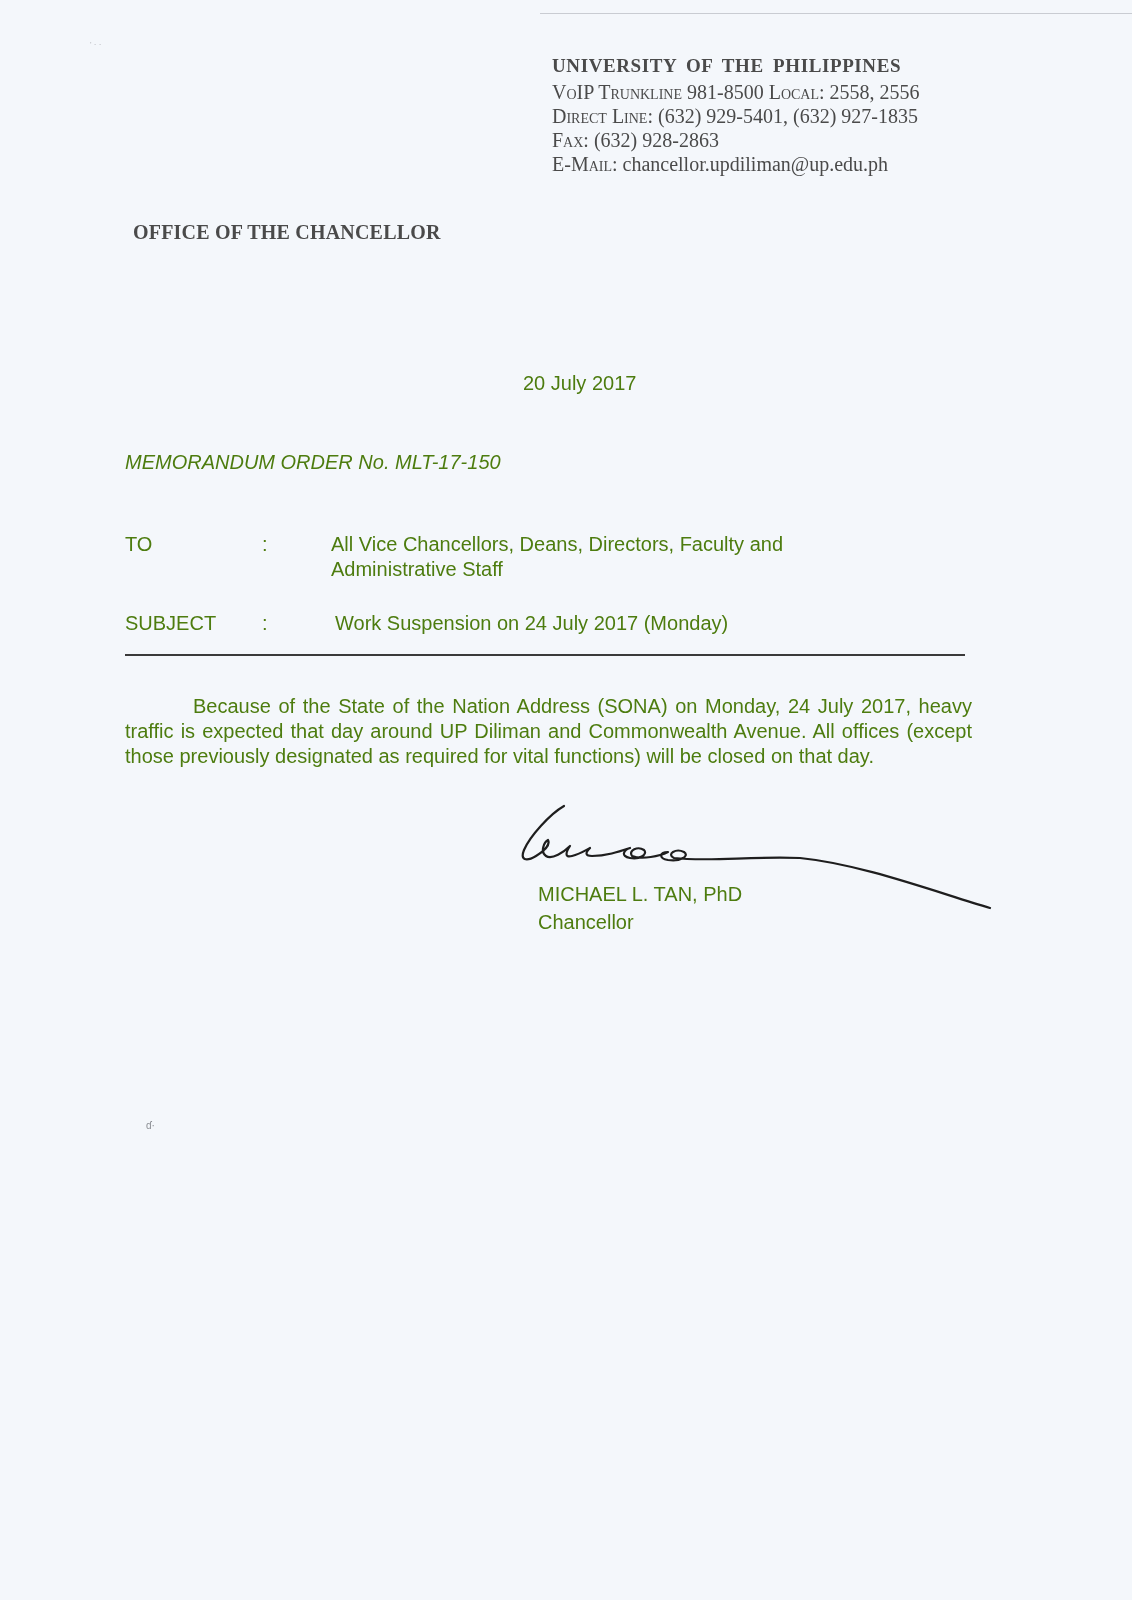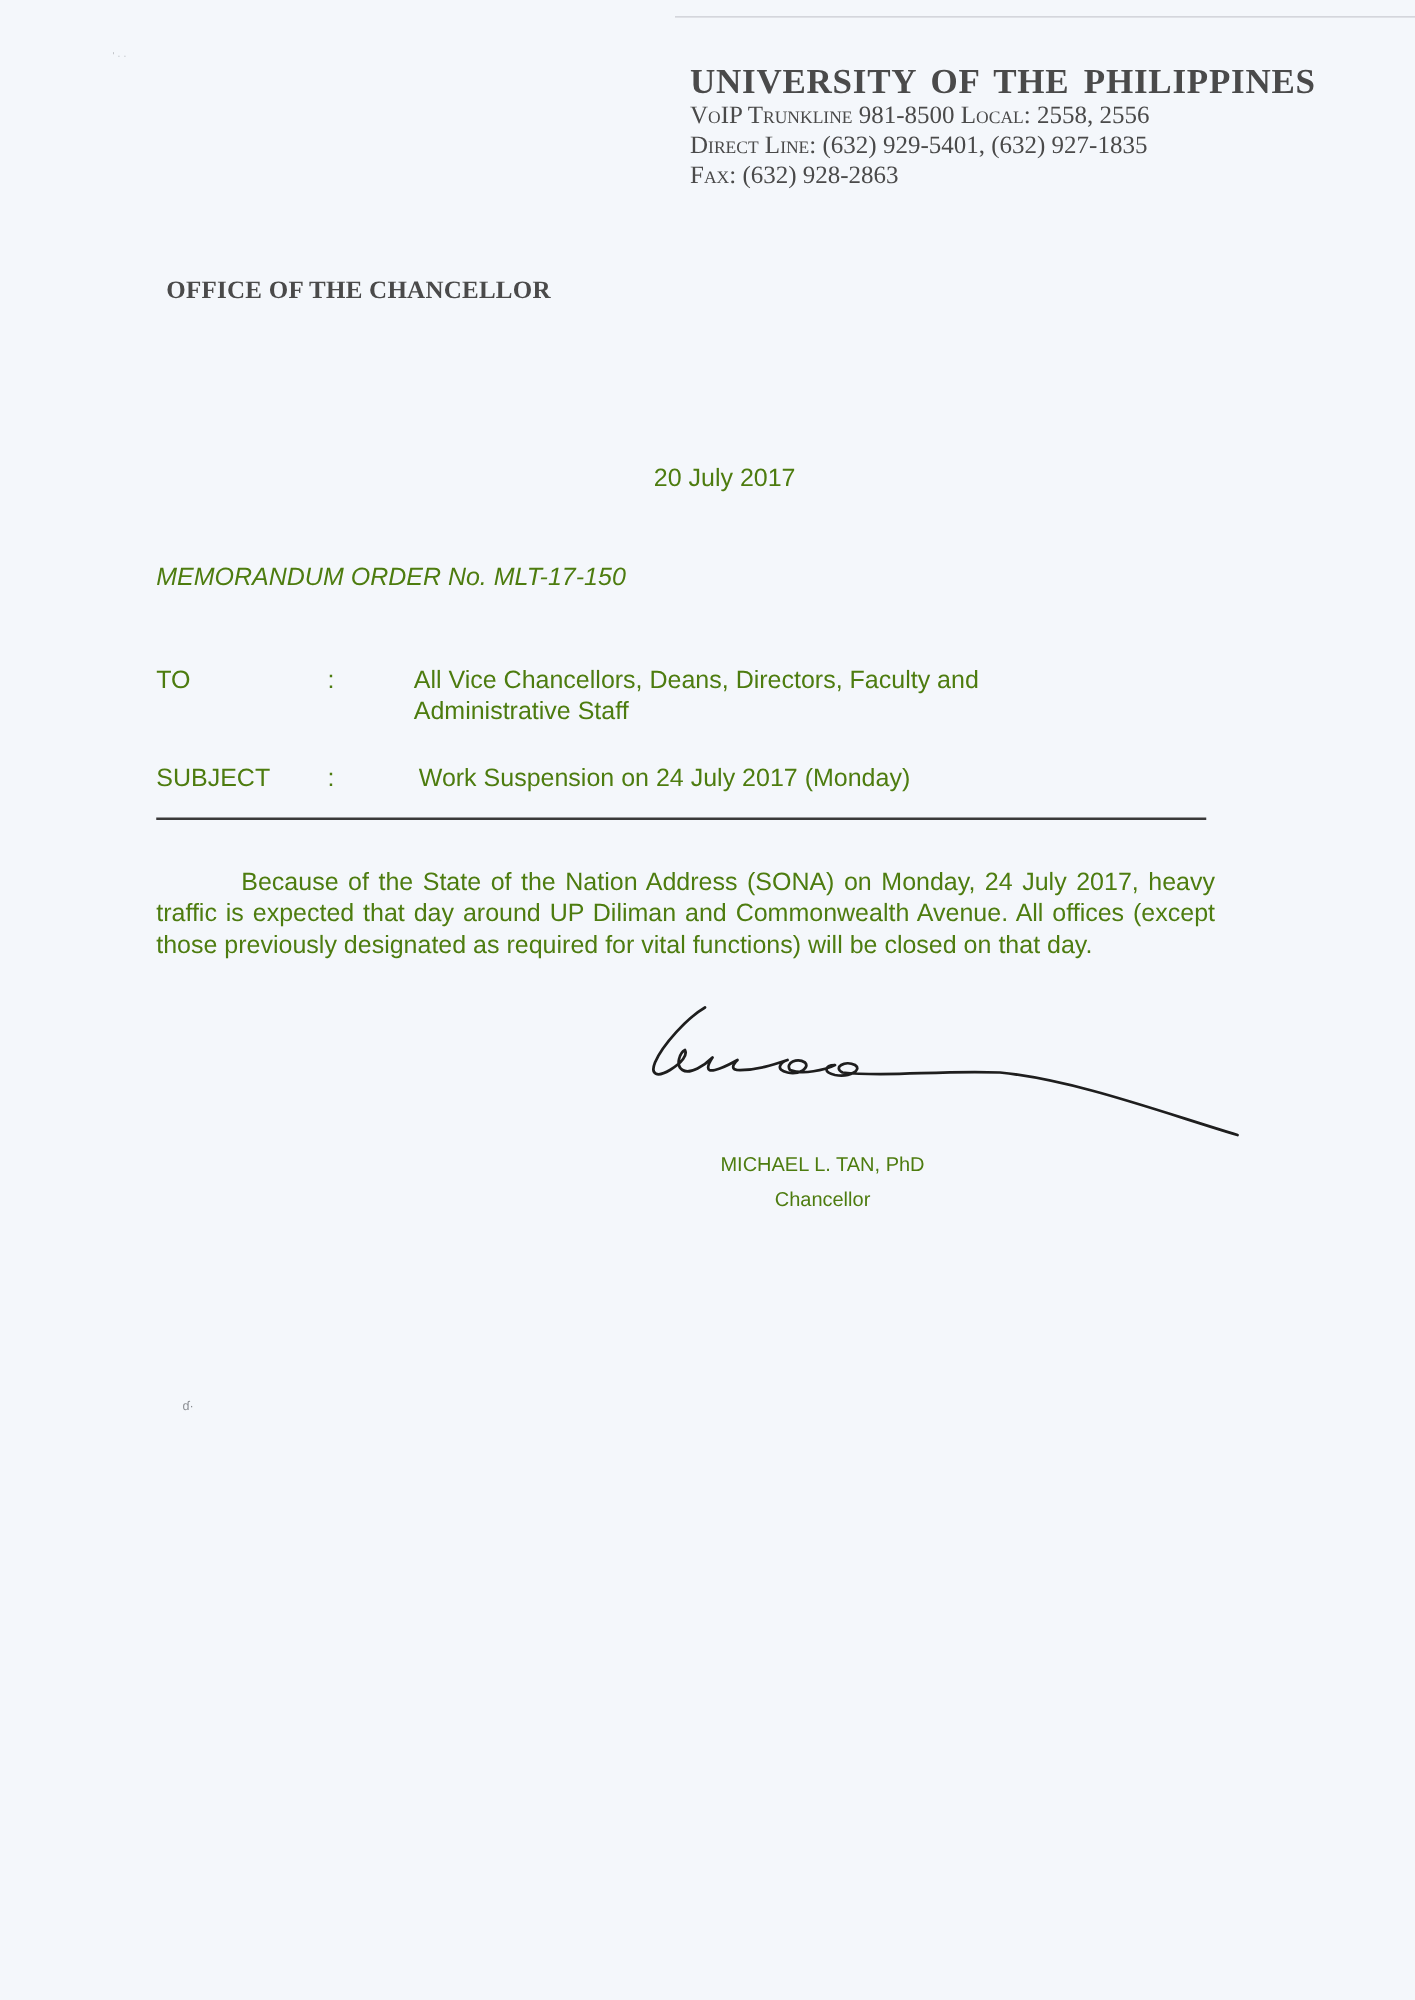--- a/index.html
+++ b/index.html
@@ -40,21 +40,21 @@
     }
     .letterhead {
       position: absolute;
       left: 552px;
       top: 52px;
       width: 443px;
       font-family: "Liberation Serif", serif;
       color: #4a4a4a;
     }
     .uni-name {
-      font-size: 28px;
+      font-size: 19px;
       font-weight: bold;
       letter-spacing: 0.6px;
       word-spacing: 4px;
       line-height: 28px;
       white-space: nowrap;
     }
     .campus-row {
       display: flex;
       justify-content: space-between;
       font-size: 16px;
@@ -146,24 +146,24 @@
     .signature {
       position: absolute;
       left: 520px;
       top: 800px;
       width: 480px;
       height: 130px;
     }
     .signatory {
       position: absolute;
       left: 538px;
-      top: 919px;
+      top: 880px;
       width: 240px;
-      text-align: center;
-      font-size: 16px;
+      text-align: left;
+      font-size: 20px;
       line-height: 28px;
     }
   </style>
 </head>
 <body>
 
 <div class="top-rule"></div>
 <div class="speck">' ·  ·</div>
 <div class="speck2">ɗ·</div>
 
@@ -175,20 +175,24 @@
     <span class="sc">Local:</span>
     <span>2558, 2556</span>
   </div>
   <div class="contact-line">
     <span class="sc">Direct Line:</span>
     <span>(632) 929-5401,  (632) 927-1835</span>
   </div>
   <div class="contact-line">
     <span class="sc">Fax:</span>
     <span>(632) 928-2863</span>
+  </div>
+  <div class="contact-line">
+    <span class="sc">E-Mail:</span>
+    <span>chancellor.updiliman@up.edu.ph</span>
   </div>
 </div>
 
 <div class="office-label">OFFICE OF THE CHANCELLOR</div>
 
 <div class="date sans">20 July 2017</div>
 
 <div class="memo-no sans">MEMORANDUM ORDER No. MLT-17-150</div>
 
 <div class="field-row row-to sans">

